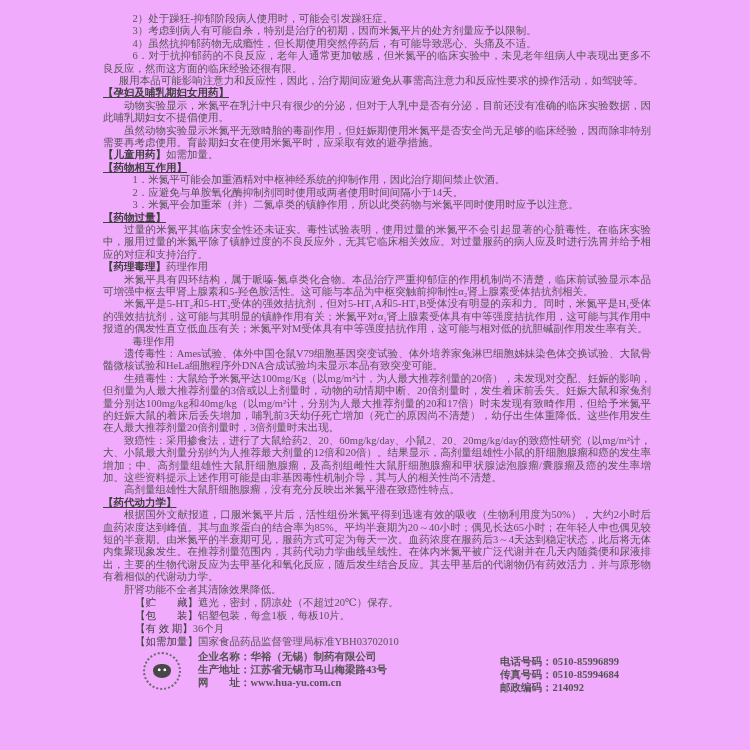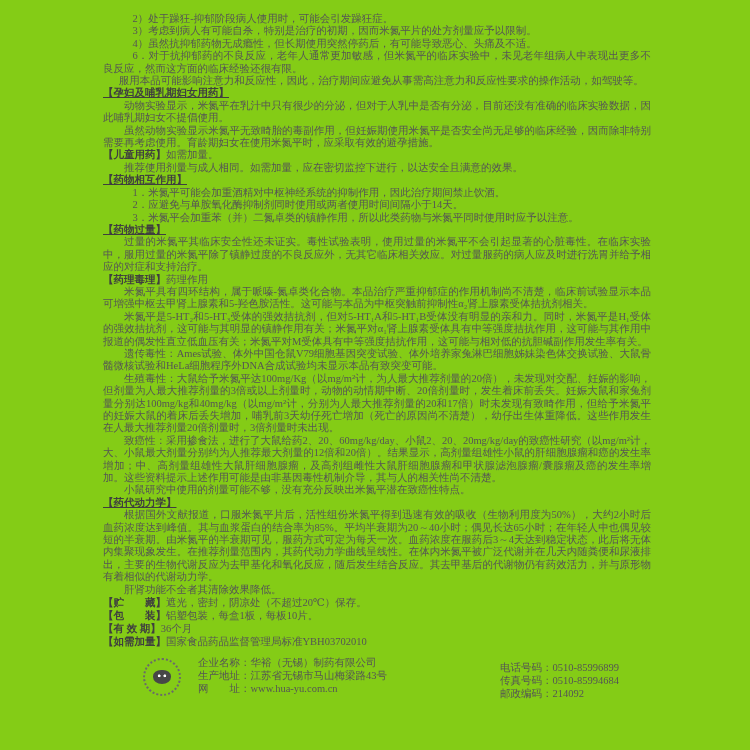--- a/index.html
+++ b/index.html
@@ -1,29 +1,29 @@
 <!DOCTYPE html>
 <html><head>
 <meta charset="utf-8">
 <style>
   html,body{margin:0;padding:0;background:#ffffff;}
   body{width:750px;height:750px;font-family:"Liberation Serif","DejaVu Serif",serif;}
-  .page{position:relative;width:750px;height:750px;background:#84cc16;overflow:hidden;}
+  .page{position:relative;width:750px;height:750px;background:#f0abfc;overflow:hidden;}
   .content{position:absolute;left:103px;top:13px;width:548px;font-size:10.5px;
            line-height:12.4px;color:#555;}
   .content p{margin:0;padding:0;}
   .li{text-indent:2.8em;text-align:justify;}
   .note{text-indent:1.5em;text-align:justify;}
   .para{text-indent:2em;text-align:justify;}
   .sec{font-weight:bold;color:#3f3f3f;text-decoration:underline;}
   .headline .sec-inline{font-weight:bold;color:#3f3f3f;}
   .subhead{text-indent:2.8em;}
   .kv{line-height:13px;white-space:pre-wrap;}
-  .kv-label{font-weight:bold;color:#3f3f3f;}
-  .mfr-row{position:relative;margin-top:9px;min-height:42px;}
+  .kv-label{font-weight:normal;color:#3f3f3f;margin-left:32px;}
+  .mfr-row{position:relative;margin-top:3px;min-height:42px;font-weight:bold;}
   .logo{position:absolute;left:40px;top:1px;width:38px;height:38px;
         border:2px dotted #6a6a6a;border-radius:50%;
         display:flex;align-items:center;justify-content:center;box-sizing:border-box;}
   .logo-mark{width:18px;height:14px;border-radius:45% 45% 50% 50%;
         background:
           radial-gradient(circle at 34% 42%, #fff 1.2px, rgba(0,0,0,0) 1.7px),
           radial-gradient(circle at 66% 42%, #fff 1.2px, rgba(0,0,0,0) 1.7px),
           #474747;}
   .mfr-left{margin-left:95px;}
   .mfr-right{position:absolute;left:397px;top:5px;}
@@ -40,37 +40,37 @@
     <p class="li">4）虽然抗抑郁药物无成瘾性，但长期使用突然停药后，有可能导致恶心、头痛及不适。</p>
     <p class="li">6．对于抗抑郁药的不良反应，老年人通常更加敏感，但米氮平的临床实验中，未见老年组病人中表现出更多不良反应，然而这方面的临床经验还很有限。</p>
     <p class="note">服用本品可能影响注意力和反应性，因此，治疗期间应避免从事需高注意力和反应性要求的操作活动，如驾驶等。</p>
 
     <p class="sec">【孕妇及哺乳期妇女用药】</p>
     <p class="para">动物实验显示，米氮平在乳汁中只有很少的分泌，但对于人乳中是否有分泌，目前还没有准确的临床实验数据，因此哺乳期妇女不提倡使用。</p>
     <p class="para">虽然动物实验显示米氮平无致畸胎的毒副作用，但妊娠期使用米氮平是否安全尚无足够的临床经验，因而除非特别需要再考虑使用。育龄期妇女在使用米氮平时，应采取有效的避孕措施。</p>
 
     <p class="headline"><span class="sec-inline">【儿童用药】</span><span>如需加量。</span></p>
 
-    <p class="para">推荐使用剂量与成人相同。如需加量，应在密切监控下进行，以达安全且满意的效果。</p>
 
     <p class="sec">【药物相互作用】</p>
     <p class="li">1．米氮平可能会加重酒精对中枢神经系统的抑制作用，因此治疗期间禁止饮酒。</p>
     <p class="li">2．应避免与单胺氧化酶抑制剂同时使用或两者使用时间间隔小于14天。</p>
     <p class="li">3．米氮平会加重苯（并）二氮卓类的镇静作用，所以此类药物与米氮平同时使用时应予以注意。</p>
 
     <p class="sec">【药物过量】</p>
     <p class="para">过量的米氮平其临床安全性还未证实。毒性试验表明，使用过量的米氮平不会引起显著的心脏毒性。在临床实验中，服用过量的米氮平除了镇静过度的不良反应外，无其它临床相关效应。对过量服药的病人应及时进行洗胃并给予相应的对症和支持治疗。</p>
 
     <p class="headline"><span class="sec-inline">【药理毒理】</span><span>药理作用</span></p>
     <p class="para">米氮平具有四环结构，属于哌嗪-氮卓类化合物。本品治疗严重抑郁症的作用机制尚不清楚，临床前试验显示本品可增强中枢去甲肾上腺素和5-羟色胺活性。这可能与本品为中枢突触前抑制性α₂肾上腺素受体拮抗剂相关。</p>
     <p class="para">米氮平是5-HT₂和5-HT₃受体的强效拮抗剂，但对5-HT₁A和5-HT₁B受体没有明显的亲和力。同时，米氮平是H₁受体的强效拮抗剂，这可能与其明显的镇静作用有关；米氮平对α₁肾上腺素受体具有中等强度拮抗作用，这可能与其作用中报道的偶发性直立低血压有关；米氮平对M受体具有中等强度拮抗作用，这可能与相对低的抗胆碱副作用发生率有关。</p>
+    <p class="subhead">毒理作用</p>
     <p class="para">遗传毒性：Ames试验、体外中国仓鼠V79细胞基因突变试验、体外培养家兔淋巴细胞姊妹染色体交换试验、大鼠骨髓微核试验和HeLa细胞程序外DNA合成试验均未显示本品有致突变可能。</p>
     <p class="para">生殖毒性：大鼠给予米氮平达100mg/Kg（以mg/m²计，为人最大推荐剂量的20倍），未发现对交配、妊娠的影响，但剂量为人最大推荐剂量的3倍或以上剂量时，动物的动情期中断、20倍剂量时，发生着床前丢失。妊娠大鼠和家兔剂量分别达100mg/kg和40mg/kg（以mg/m²计，分别为人最大推荐剂量的20和17倍）时未发现有致畸作用，但给予米氮平的妊娠大鼠的着床后丢失增加，哺乳前3天幼仔死亡增加（死亡的原因尚不清楚），幼仔出生体重降低。这些作用发生在人最大推荐剂量20倍剂量时，3倍剂量时未出现。</p>
     <p class="para">致癌性：采用掺食法，进行了大鼠给药2、20、60mg/kg/day、小鼠2、20、20mg/kg/day的致癌性研究（以mg/m²计，大、小鼠最大剂量分别约为人推荐最大剂量的12倍和20倍）。结果显示，高剂量组雄性小鼠的肝细胞腺瘤和癌的发生率增加；中、高剂量组雄性大鼠肝细胞腺瘤，及高剂组雌性大鼠肝细胞腺瘤和甲状腺滤泡腺瘤/囊腺瘤及癌的发生率增加。这些资料提示上述作用可能是由非基因毒性机制介导，其与人的相关性尚不清楚。</p>
-    <p class="para">小鼠研究中使用的剂量可能不够，没有充分反映出米氮平潜在致癌性特点。</p>
+    <p class="para">高剂量组雄性大鼠肝细胞腺瘤，没有充分反映出米氮平潜在致癌性特点。</p>
 
     <p class="sec">【药代动力学】</p>
     <p class="para">根据国外文献报道，口服米氮平片后，活性组份米氮平得到迅速有效的吸收（生物利用度为50%），大约2小时后血药浓度达到峰值。其与血浆蛋白的结合率为85%。平均半衰期为20～40小时；偶见长达65小时；在年轻人中也偶见较短的半衰期。由米氮平的半衰期可见，服药方式可定为每天一次。血药浓度在服药后3～4天达到稳定状态，此后将无体内集聚现象发生。在推荐剂量范围内，其药代动力学曲线呈线性。在体内米氮平被广泛代谢并在几天内随粪便和尿液排出，主要的生物代谢反应为去甲基化和氧化反应，随后发生结合反应。其去甲基后的代谢物仍有药效活力，并与原形物有着相似的代谢动力学。</p>
     <p class="para">肝肾功能不全者其清除效果降低。</p>
 
     <p class="kv"><span class="kv-label">【贮　　藏】</span><span>遮光，密封，阴凉处（不超过20℃）保存。</span></p>
     <p class="kv"><span class="kv-label">【包　　装】</span><span>铝塑包装，每盒1板，每板10片。</span></p>
     <p class="kv"><span class="kv-label">【有 效 期】</span><span>36个月</span></p>
     <p class="kv"><span class="kv-label">【如需加量】</span><span>国家食品药品监督管理局标准YBH03702010</span></p>
 

